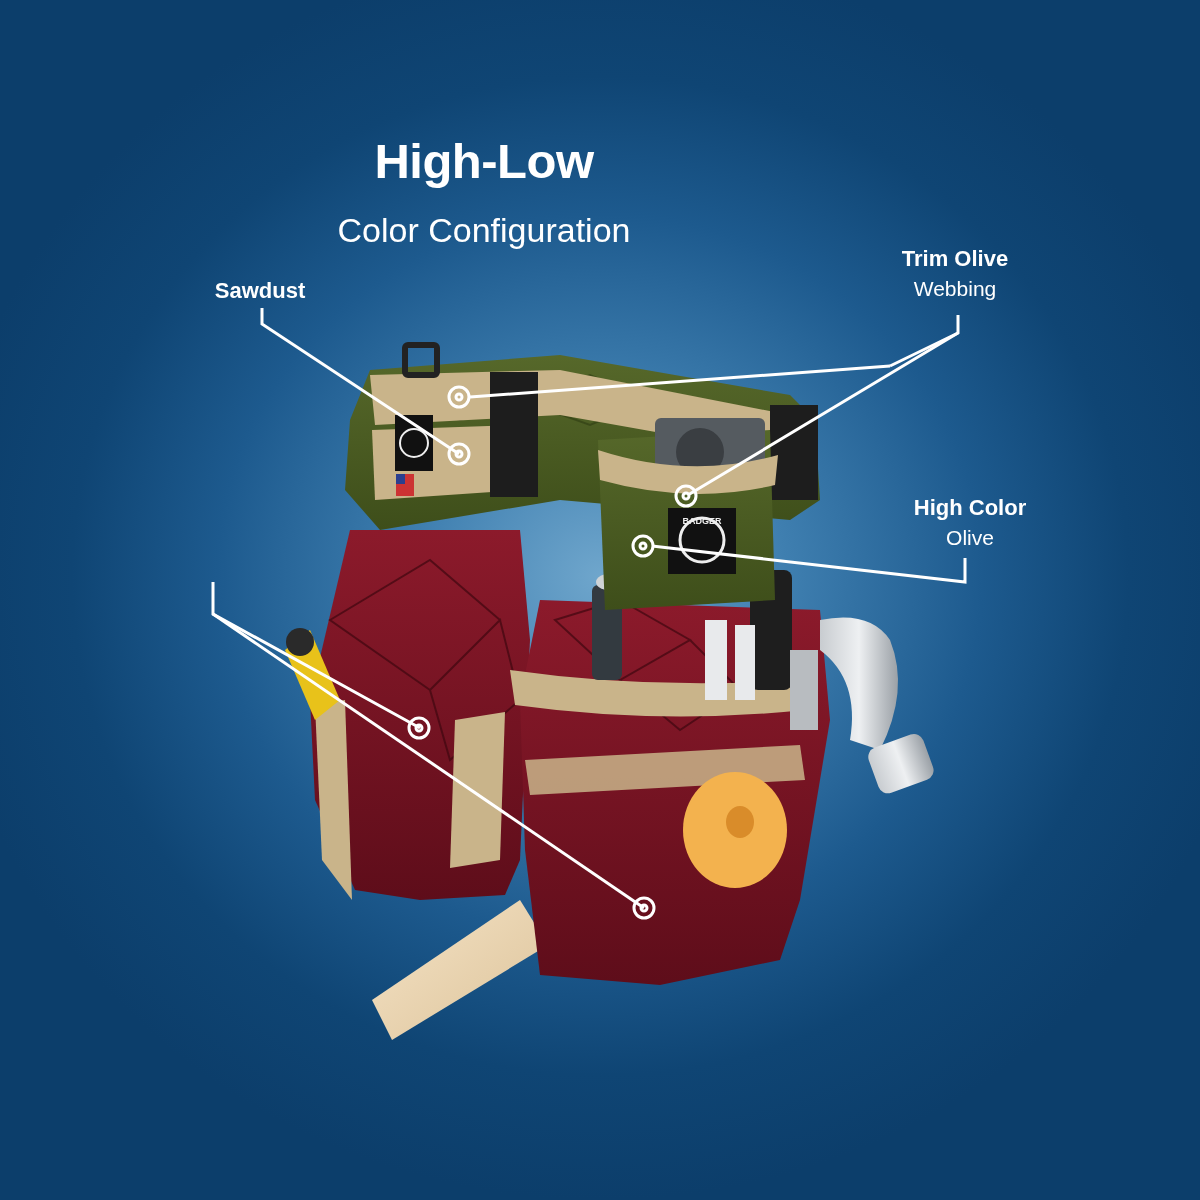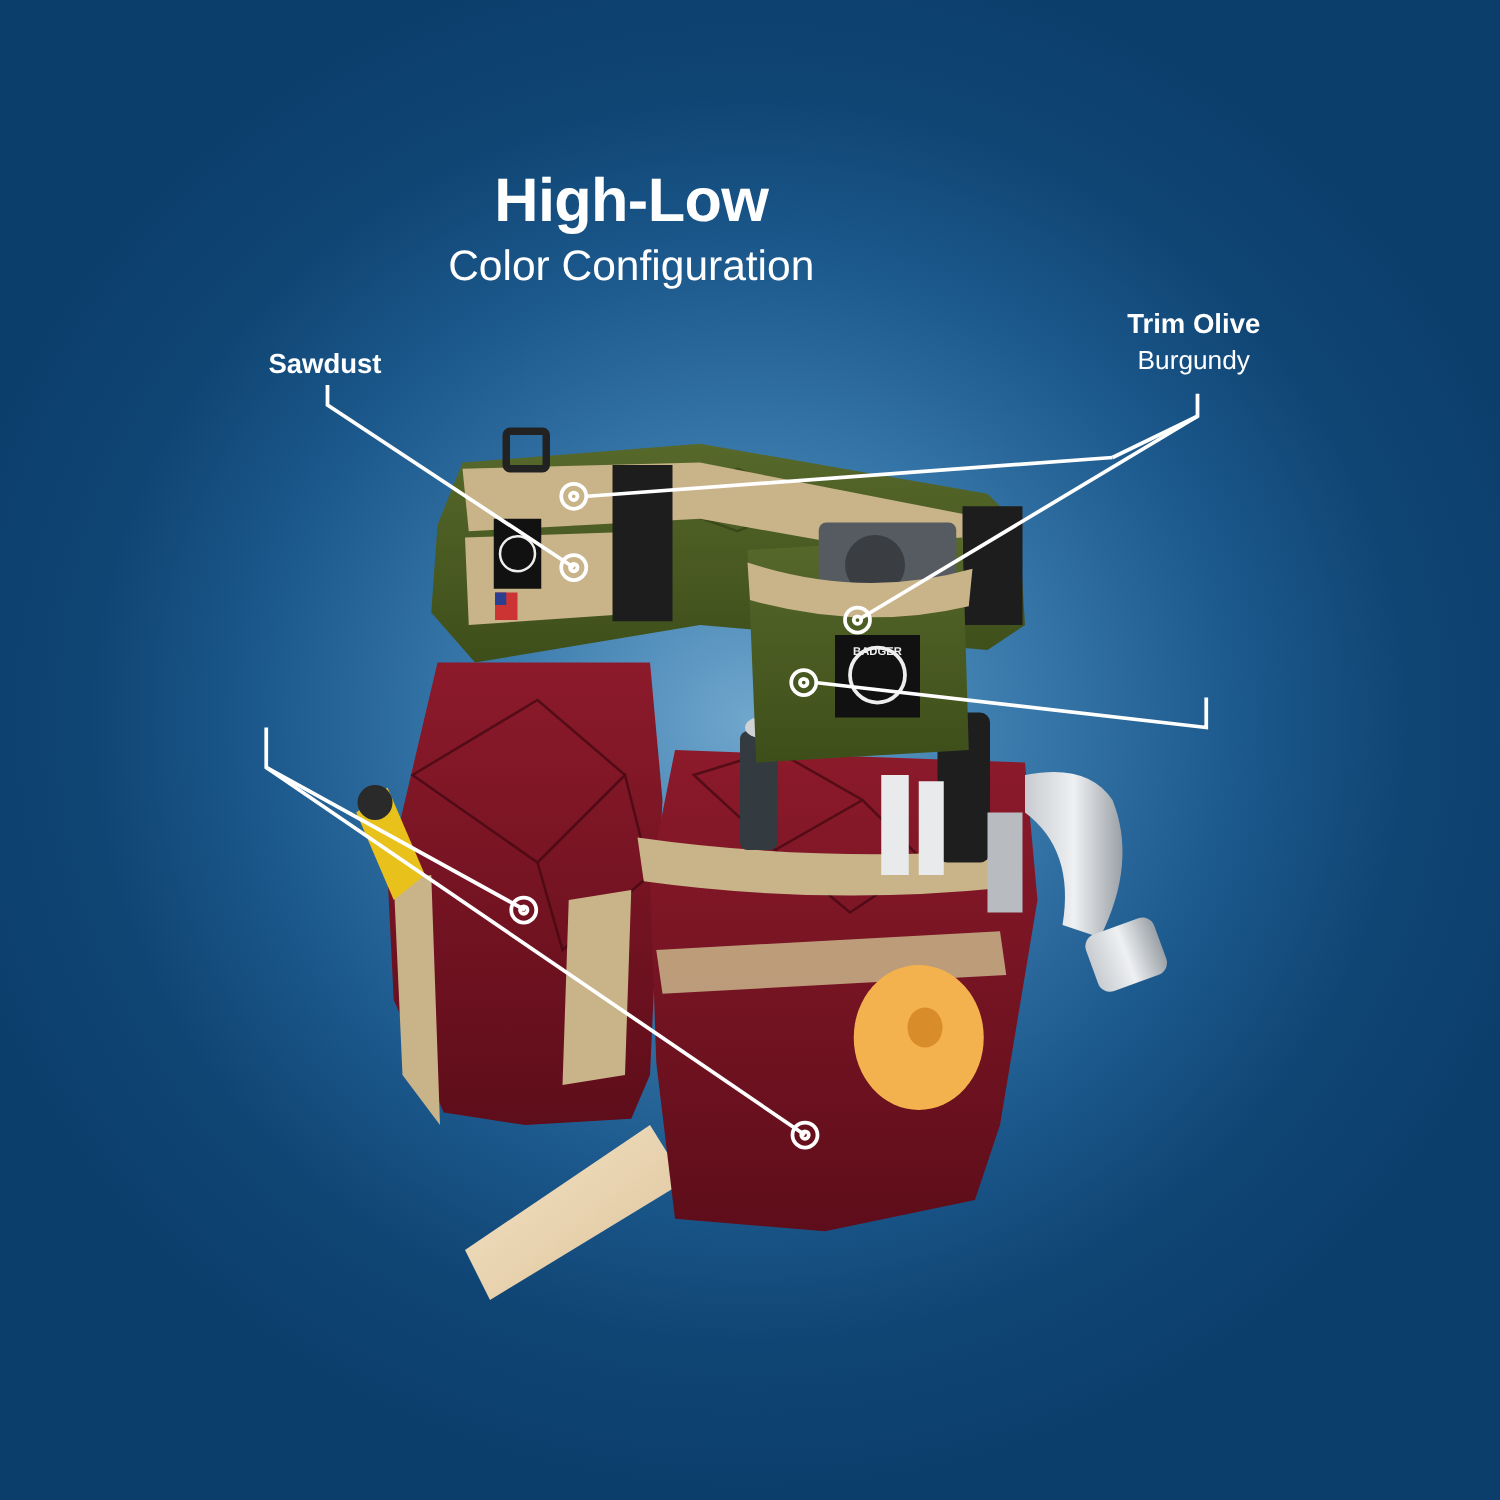--- a/index.html
+++ b/index.html
@@ -5,23 +5,23 @@
   html, body { margin: 0; padding: 0; }
   body {
     width: 1200px; height: 1200px; overflow: hidden;
     font-family: "Liberation Sans", sans-serif;
   }
   .stage {
     position: relative; width: 1200px; height: 1200px;
     background: radial-gradient(ellipse 55% 52% at 50% 48%, #6fa6cc 0%, #3f7fb0 28%, #1d5a8e 58%, #0f4574 80%, #0c3e6b 100%);
     overflow: hidden;
   }
-  .title-block { position: absolute; left: 0; top: 133px; width: 968px; text-align: center; color: #fff; padding-left: 21px; }
+  .title-block { position: absolute; left: 0; top: 133px; width: 968px; text-align: center; color: #fff; }
   .title-main { font-weight: 700; font-size: 49px; line-height: 56px; letter-spacing: -0.5px; }
-  .title-sub { font-size: 34px; line-height: 44px; margin-top: 2px; }
+  .title-sub { font-size: 34px; line-height: 44px; margin-top: 19px; }
   .label { position: absolute; color: #fff; text-align: center; line-height: 30px; }
   .label .lbl-title { font-weight: 700; font-size: 22px; display: block; }
   .label .lbl-value { font-size: 21px; display: block; }
   svg.art { position: absolute; left: 0; top: 0; }
 </style>
 </head>
 <body>
 
 <div class="stage">
 
@@ -162,18 +162,22 @@
     <div class="title-main">High-Low</div>
     <div class="title-sub">Color Configuration</div>
   </div>
 
   <div class="label" style="left:185px; top:276px; width:150px;">
     <span class="lbl-title">Sawdust</span>
   </div>
 
   <div class="label" style="left:870px; top:244px; width:170px;">
     <span class="lbl-title">Trim Olive</span>
-    <span class="lbl-value">Burgundy</span>
+    <span class="lbl-value">Webbing</span>
   </div>
 
+  <div class="label" style="left:885px; top:493px; width:170px;">
+    <span class="lbl-title">High Color</span>
+    <span class="lbl-value">Olive</span>
+  </div>
 
 
 </div>
 
 </body></html>

